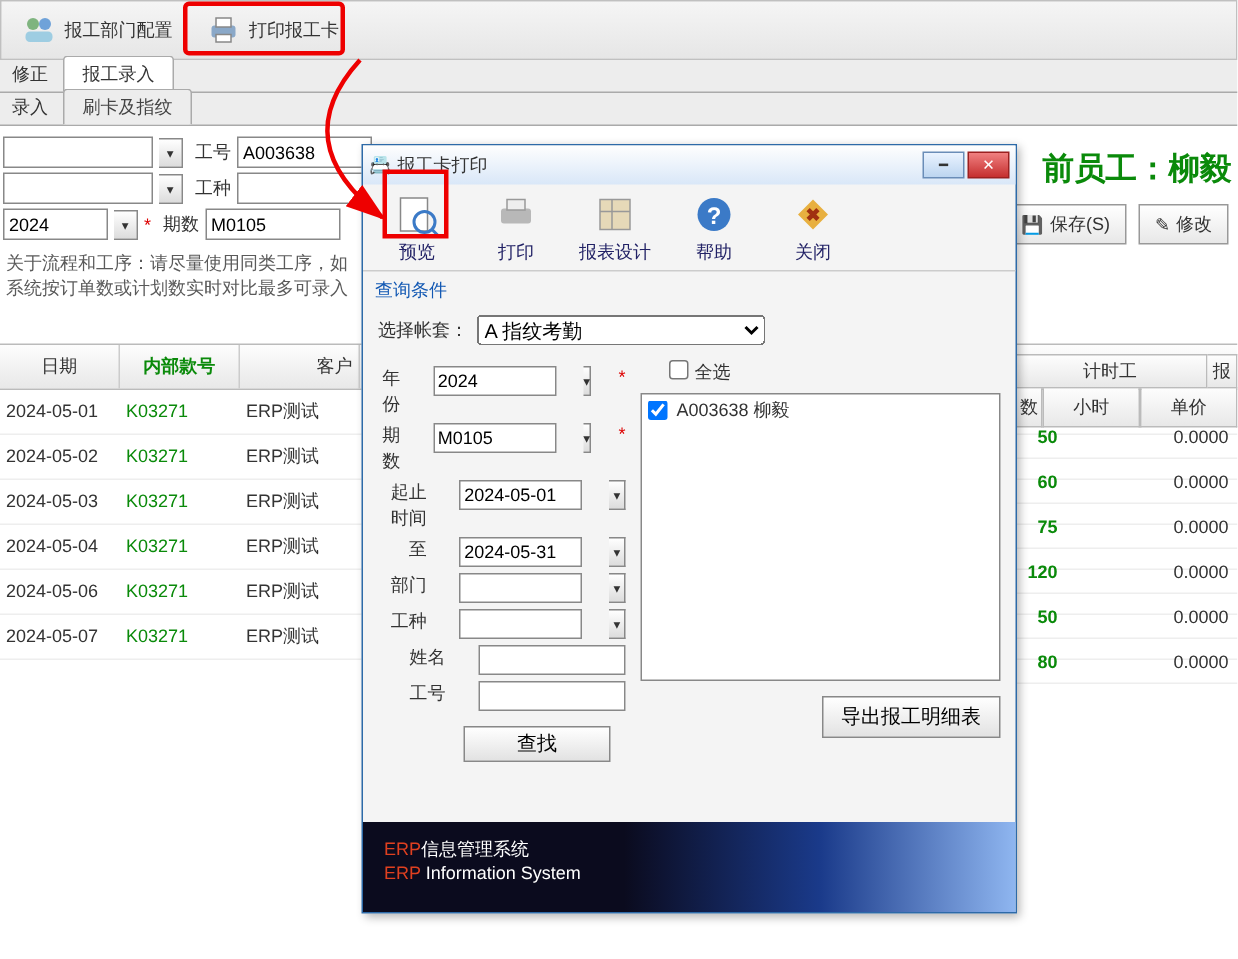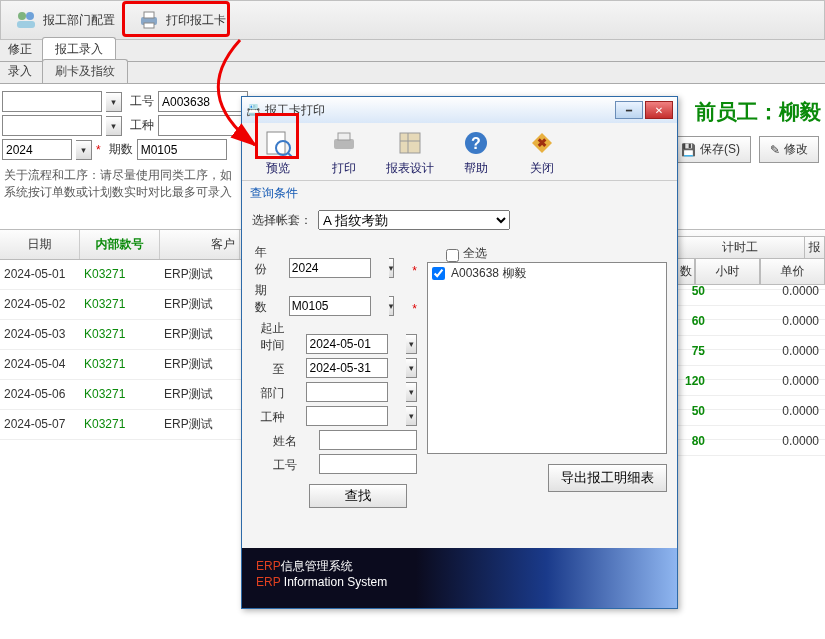--- a/index.html
+++ b/index.html
@@ -45,28 +45,28 @@
 .dlg-toolbar { height:58px; display:flex; align-items:center; gap:18px; padding:2px 12px; border-bottom:1px solid #ccc;}
 .dtbtn { display:flex; flex-direction:column; align-items:center; gap:0; width:48px; cursor:pointer; color:#226; font-size:12px;}
 .dtbtn .dico{ width:34px; height:34px; display:flex; align-items:center; justify-content:center;}
 
 .qlabel { color:#1258b3; padding:4px 8px;}
 .sel-book { display:flex; align-items:center; gap:6px; padding:4px 10px 10px;}
 .sel-book select{ width:192px; height:20px;}
 
 .params { display:flex; gap:10px; padding:0 10px;}
 .params-left { width:165px;}
-.p-row{ display:flex; align-items:flex-end; margin:4px 0; gap:18px;}
+.p-row{ display:flex; align-items:flex-start; margin:4px 0; gap:18px;}
 .p-row label{ width:55px; text-align:right; padding-right:4px;}
 .p-row input,.p-row select{ width:82px; height:20px; border:1px solid #888; font-size:12px; padding:1px 2px;}
 .dd-btn{ width:16px; height:20px; border:1px solid #888; border-left:none; background:linear-gradient(#fff,#dcdcdc); display:flex; align-items:center; justify-content:center; font-size:9px; cursor:pointer;}
 .search-btn{ width:98px; height:24px; margin:6px 0 0 57px; border:1px solid #888; background:linear-gradient(#fff,#e2e2e2); cursor:pointer;}
 
 .params-right{ flex:1;}
-.chkall{ display:flex; align-items:flex-end; gap:4px; height:22px;padding-left:19px;}
+.chkall{ display:flex; align-items:flex-start; gap:4px; height:22px;padding-left:19px;}
 .listbox{ border:1px solid #888; background:#fff; height:192px; overflow:auto;}
 .listitem{ display:flex; align-items:center; gap:6px; padding:2px 4px; }
 .export-btn{ margin-top:10px; float:right; padding:4px 12px; border:1px solid #888; background:linear-gradient(#fff,#e2e2e2); cursor:pointer;}
 
 .dlg-footer{ position:absolute; bottom:0; left:0; right:0; height:60px; background:linear-gradient(90deg,#0b0b1e 40%,#1a3a8a 70%,#8fb6f0); padding:10px 14px; color:#fff;}
 .dlg-footer .l1{ font-weight:normal;}
 .dlg-footer .l1 .erp{ color:#e04020;}
 .dlg-footer .l2{ color:#fff;}
 .dlg-footer .l2 .erp{ color:#e04020;}
 .qchar{ position:absolute; left:663px; top:190px; color:#2a6bc6; font-style:italic; font-weight:bold;}

